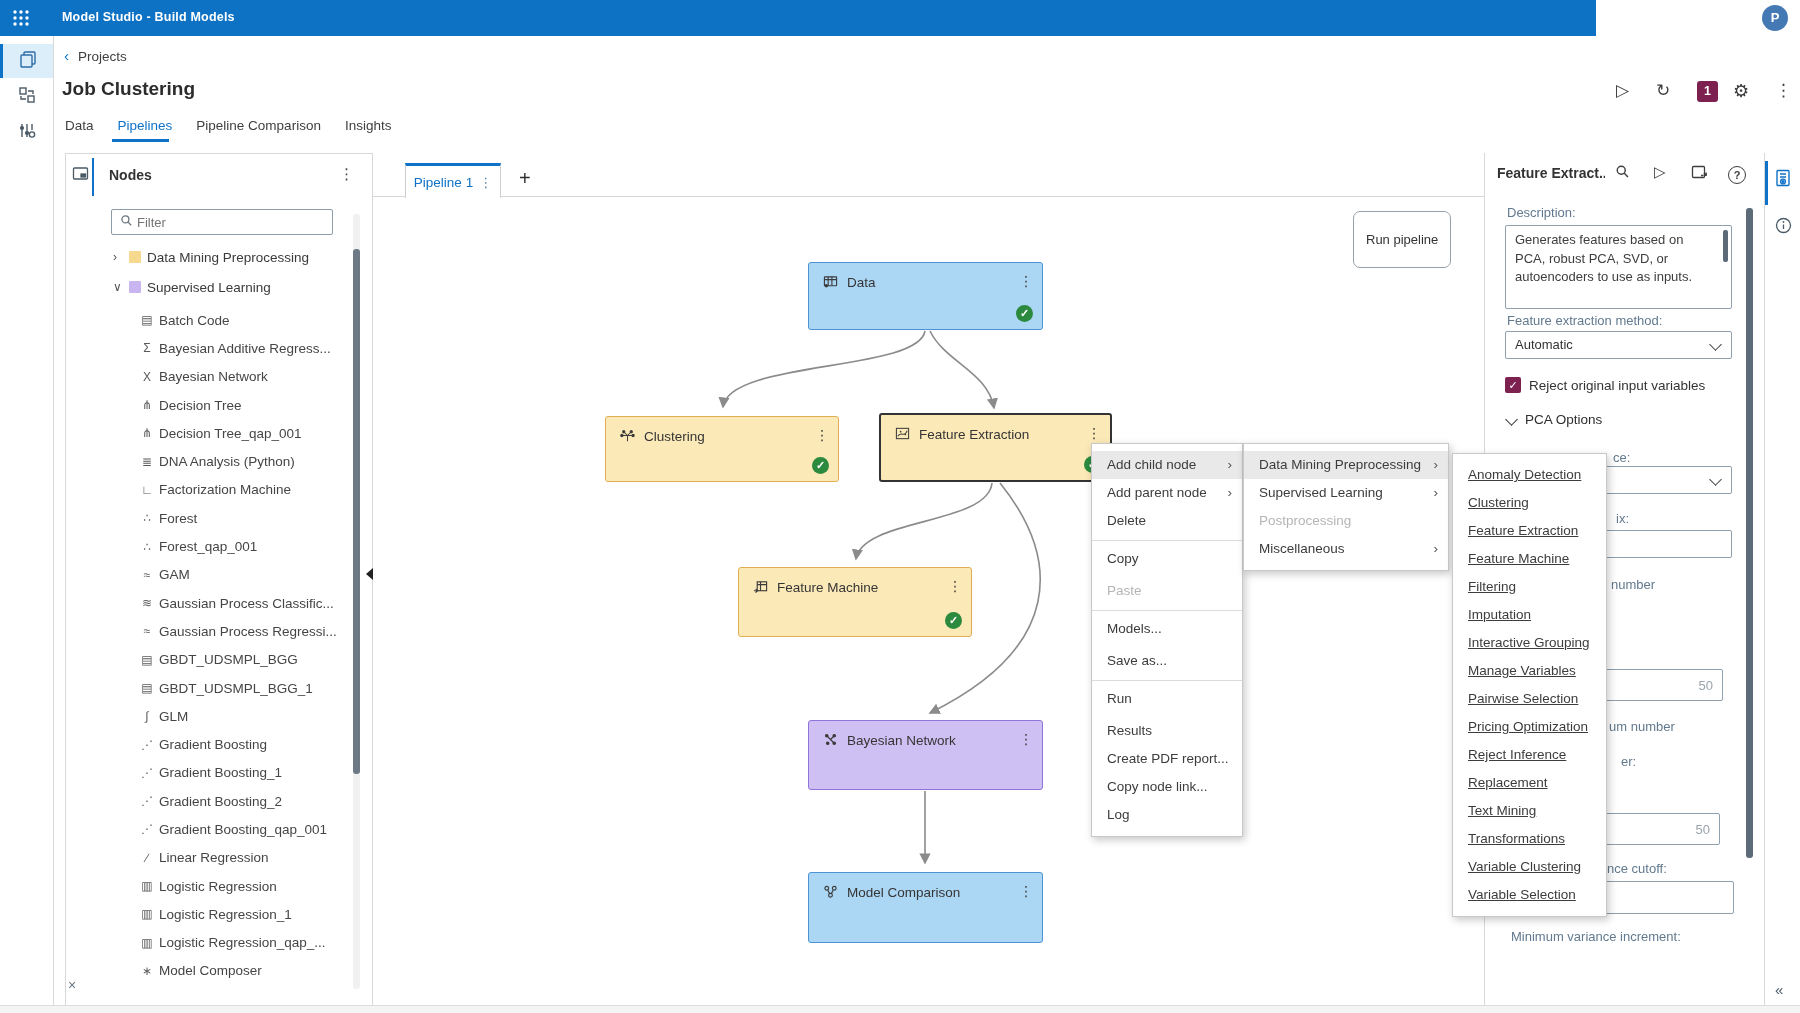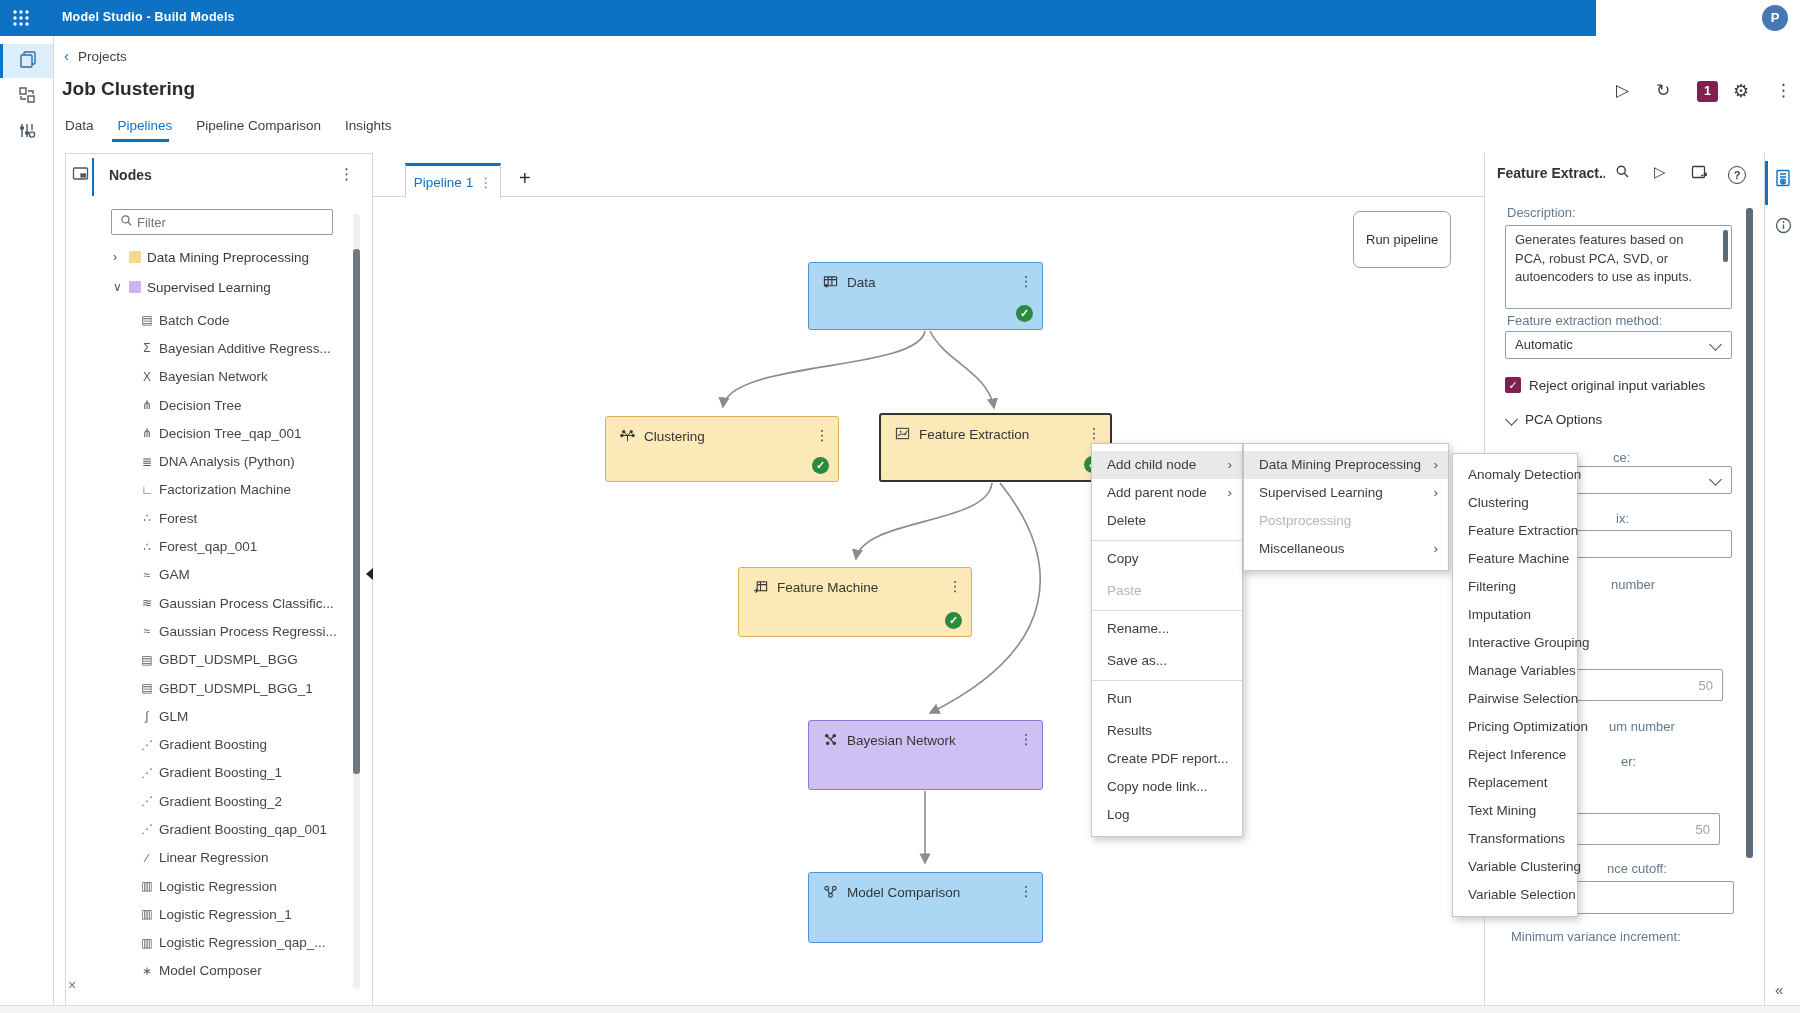--- a/index.html
+++ b/index.html
@@ -393,36 +393,36 @@
     </div>
   </div>
 
 <div class="abs menu" style="left:1091px;top:443px;width:152px;">
 
 <div class="mi hl"><span>Add child node</span><span class="arr">›</span></div>
     <div class="mi"><span>Add parent node</span><span class="arr">›</span></div>
     <div class="mi"><span>Delete</span><span class="arr"></span></div>
     <div class="mi sep"><span>Copy</span><span class="arr"></span></div>
     <div class="mi disabled"><span>Paste</span><span class="arr"></span></div>
-    <div class="mi sep"><span>Rename...</span><span class="arr"></span></div>
+    <div class="mi sep"><span>Models...</span><span class="arr"></span></div>
     <div class="mi"><span>Save as...</span><span class="arr"></span></div>
     <div class="mi sep"><span>Run</span><span class="arr"></span></div>
     <div class="mi"><span>Results</span><span class="arr"></span></div>
     <div class="mi"><span>Create PDF report...</span><span class="arr"></span></div>
     <div class="mi"><span>Copy node link...</span><span class="arr"></span></div>
     <div class="mi"><span>Log</span><span class="arr"></span></div>
   </div>
 <div class="abs menu" style="left:1243px;top:443px;width:206px;">
 
 <div class="mi hl"><span>Data Mining Preprocessing</span><span class="arr">›</span></div>
     <div class="mi"><span>Supervised Learning</span><span class="arr">›</span></div>
     <div class="mi disabled"><span>Postprocessing</span><span class="arr"></span></div>
     <div class="mi"><span>Miscellaneous</span><span class="arr">›</span></div>
   </div>
-<div class="abs menu" style="left:1452px;top:453px;width:126px;">
+<div class="abs menu" style="left:1452px;top:453px;width:155px;text-decoration:underline;">
 
 <div class="mi"><span>Anomaly Detection</span><span class="arr"></span></div>
     <div class="mi"><span>Clustering</span><span class="arr"></span></div>
     <div class="mi"><span>Feature Extraction</span><span class="arr"></span></div>
     <div class="mi"><span>Feature Machine</span><span class="arr"></span></div>
     <div class="mi"><span>Filtering</span><span class="arr"></span></div>
     <div class="mi"><span>Imputation</span><span class="arr"></span></div>
     <div class="mi"><span>Interactive Grouping</span><span class="arr"></span></div>
     <div class="mi"><span>Manage Variables</span><span class="arr"></span></div>
     <div class="mi"><span>Pairwise Selection</span><span class="arr"></span></div>

